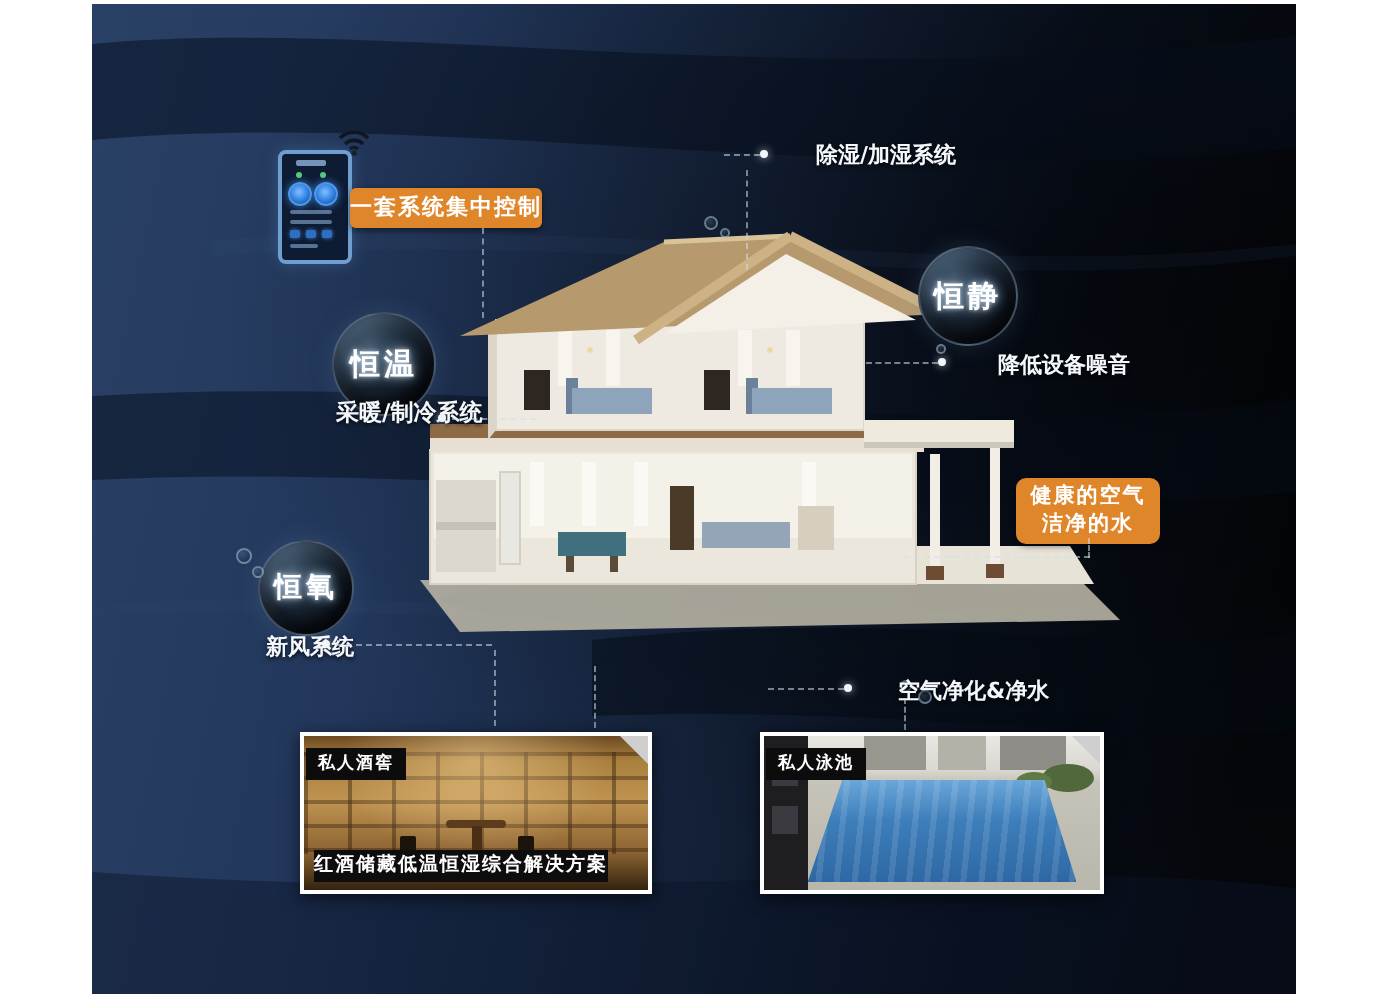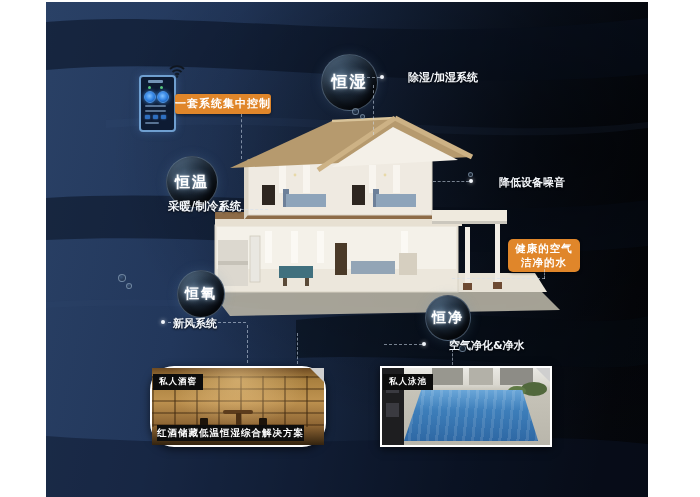--- a/index.html
+++ b/index.html
@@ -172,45 +172,42 @@
     <div class="p-btn" style="left:20px;top:38px;"></div>
     <div class="p-row" style="top:45px;width:14px;"></div>
   </div>
 
   <div class="orange-tag healthy-tag">
     <div>健康的空气</div>
     <div>洁净的水</div>
   </div>
   <div class="orange-tag control-tag">一套系统集中控制</div>
 
-  <div class="bubble" style="left:321px;top:54px;width:55px;height:55px;">
-    <span style="font-size:16px;">恒湿</span>
+  <div class="bubble" style="left:459px;top:123px;width:48px;height:48px;">
+    <span style="font-size:15px;">恒静</span>
   </div>
   <div class="bubble" style="left:166px;top:156px;width:50px;height:50px;align-items:center;">
     <span style="font-size:15px;">恒温</span>
   </div>
-  <div class="bubble" style="left:129px;top:270px;width:46px;height:46px;margin-left:48px;">
+  <div class="bubble" style="left:129px;top:270px;width:46px;height:46px;">
     <span style="font-size:14px;">恒氧</span>
-  </div>
-  <div class="bubble" style="left:425px;top:295px;width:44px;height:44px;">
-    <span style="font-size:14px;">恒净</span>
   </div>
 
   <div class="mini-bubble" style="left:118px;top:274px;width:6px;height:6px;"></div>
   <div class="mini-bubble" style="left:126px;top:283px;width:4px;height:4px;"></div>
   <div class="mini-bubble" style="left:352px;top:108px;width:5px;height:5px;"></div>
   <div class="mini-bubble" style="left:360px;top:114px;width:3px;height:3px;"></div>
   <div class="mini-bubble" style="left:450px;top:340px;width:4px;height:4px;"></div>
   <div class="mini-bubble" style="left:459px;top:345px;width:5px;height:5px;"></div>
   <div class="mini-bubble" style="left:468px;top:172px;width:3px;height:3px;"></div>
 
   <div class="desc" style="left:388px;top:70px;font-size:11px;">除湿/加湿系统</div>
   <div class="desc" style="left:479px;top:175px;font-size:11px;font-family:Liberation Serif, serif;">降低设备噪音</div>
   <div class="desc" style="left:148px;top:199px;font-size:11.5px;">采暖/制冷系统</div>
-  <div class="desc" style="left:113px;top:316px;font-size:11px;margin-left:40px;">新风系统</div>
+  <div class="desc" style="left:113px;top:316px;font-size:11px;">新风系统</div>
   <div class="desc" style="left:429px;top:338px;font-size:11px;">空气净化&amp;净水</div>
 
   <div class="cdot" style="left:380px;top:75px;"></div>
   <div class="cdot" style="left:469px;top:179px;"></div>
   <div class="cdot" style="left:219px;top:207px;"></div>
   <div class="cdot" style="left:161px;top:320px;"></div>
   <div class="cdot" style="left:422px;top:342px;"></div>
 
   <div class="dash-h" style="left:362px;top:77px;width:18px;"></div>
   <div class="dash-v" style="left:373px;top:85px;height:50px;"></div>
@@ -218,21 +215,21 @@
   <div class="dash-h" style="left:433px;top:181px;width:36px;"></div>
   <div class="dash-h" style="left:226px;top:209px;width:42px;"></div>
   <div class="dash-h" style="left:168px;top:322px;width:78px;"></div>
   <div class="dash-v" style="left:247px;top:325px;height:38px;"></div>
   <div class="dash-v" style="left:297px;top:333px;height:31px;"></div>
   <div class="dash-h" style="left:384px;top:344px;width:38px;"></div>
   <div class="dash-v" style="left:452px;top:349px;height:16px;"></div>
   <div class="dash-h" style="left:452px;top:278px;width:93px;"></div>
   <div class="dash-v" style="left:544px;top:269px;height:10px;"></div>
 
-  <div class="photo-card" style="left:150px;top:366px;width:172px;height:77px;border-radius:24px;">
+  <div class="photo-card" style="left:150px;top:366px;width:172px;height:77px;">
     <div class="photo-body wine-bg">
       <div class="wine-shelves"></div>
       <div class="wine-glow"></div>
       <div class="wine-table-top"></div>
       <div class="wine-table-leg"></div>
       <div class="wine-stool" style="left:28%;bottom:16px;"></div>
       <div class="wine-stool" style="left:62%;bottom:16px;"></div>
     </div>
     <div class="photo-tag">私人酒窖</div>
     <div class="fold"></div>

